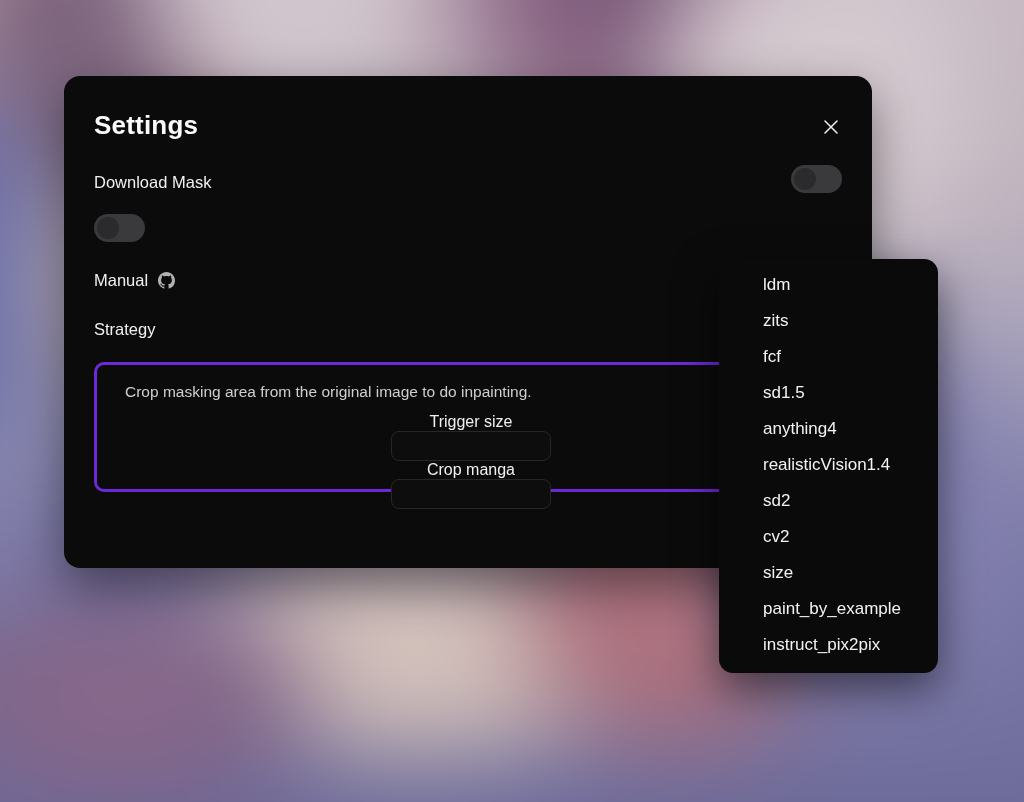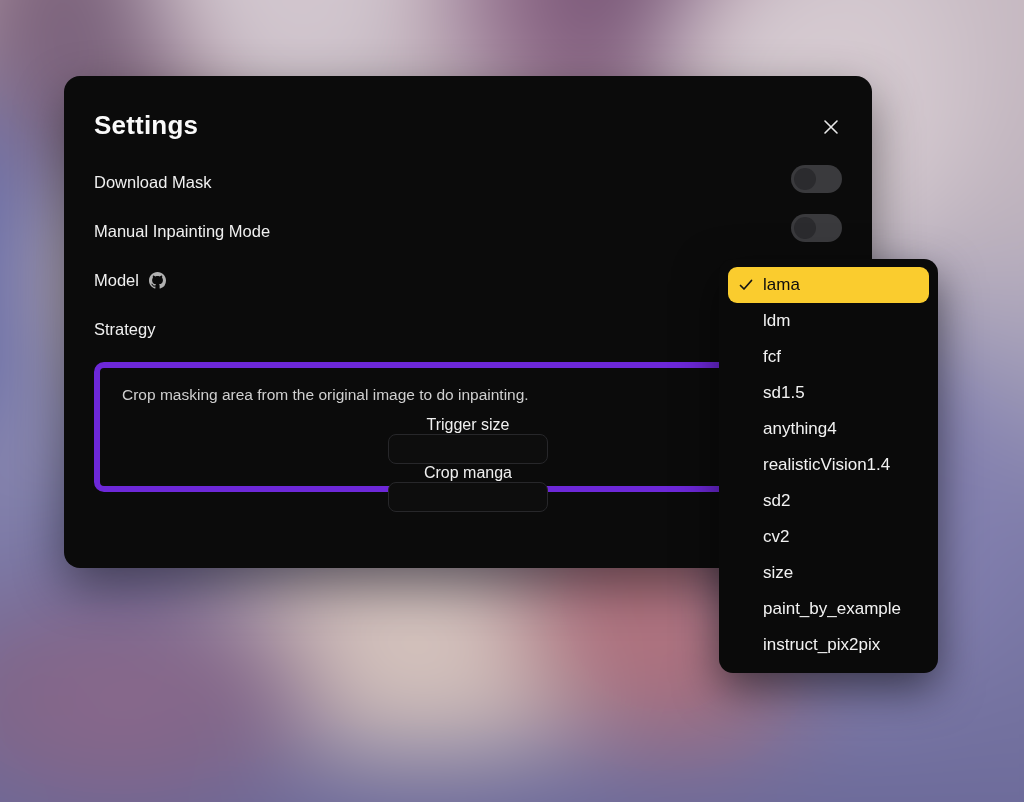--- a/index.html
+++ b/index.html
@@ -146,23 +146,23 @@
     width: 22px;
     height: 22px;
     border-radius: 50%;
     background: #2b2b2e;
   }
 
   
   .crop-card {
     position: relative;
     margin-top: 12px;
-    border: 6px solid #6d28d9;
+    border: 3px solid #6d28d9;
     border-radius: 10px;
-    padding: 18px 22px 14px 22px;
+    padding: 18px 22px 14px 28px;
     height: 130px;
   }
   .crop-desc {
     font-size: 15.5px;
     color: #cfcfcf;
     margin-bottom: 12px;
   }
   .crop-row {
     display: flex;
     align-items: center;
@@ -259,29 +259,28 @@
     <div class="modal-body">
 
       <div class="setting-row">
         <span class="setting-label">Download Mask</span>
         <div class="toggle">
           <div class="knob"></div>
         </div>
       </div>
 
       <div class="setting-row">
-        <span class="setting-label">Manual Inpainting Mode</span>
         <div class="toggle">
           <div class="knob"></div>
         </div>
       </div>
 
       <div class="setting-row">
         <span class="setting-label">
-          <span>Model</span>
+          <span>Manual</span>
           <span class="gh-icon">
             <svg width="17" height="17" viewBox="0 0 16 16" fill="#cfcfcf">
               <path d="M8 0C3.58 0 0 3.58 0 8c0 3.54 2.29 6.53 5.47 7.59.4.07.55-.17.55-.38 0-.19-.01-.82-.01-1.49-2.01.37-2.53-.49-2.69-.94-.09-.23-.48-.94-.82-1.13-.28-.15-.68-.52-.01-.53.63-.01 1.08.58 1.23.82.72 1.21 1.87.87 2.33.66.07-.52.28-.87.51-1.07-1.78-.2-3.64-.89-3.64-3.95 0-.87.31-1.59.82-2.15-.08-.2-.36-1.02.08-2.12 0 0 .67-.21 2.2.82.64-.18 1.32-.27 2-.27s1.36.09 2 .27c1.53-1.04 2.2-.82 2.2-.82.44 1.1.16 1.92.08 2.12.51.56.82 1.27.82 2.15 0 3.07-1.87 3.75-3.65 3.95.29.25.54.73.54 1.48 0 1.07-.01 1.93-.01 2.2 0 .21.15.46.55.38A8.01 8.01 0 0 0 16 8c0-4.42-3.58-8-8-8z"></path>
             </svg>
           </span>
         </span>
       </div>
 
       <div class="setting-row">
         <span class="setting-label">Strategy</span>
@@ -298,30 +297,27 @@
         <div class="crop-row">
           <span class="crop-label">Crop manga</span>
           <input class="num-input" type="text" value="" style="">
         </div>
       </div>
 
     </div>
   </div>
 
   <div class="dropdown" id="model-dropdown">
-      <div class="dd-item selected">
-        <svg class="dd-check" viewBox="0 0 16 16">
-          <path d="M2.5 8.5 L6 12 L13.5 3.5" fill="none" stroke="#141414" stroke-width="1.7" stroke-linecap="round" stroke-linejoin="round"></path>
-        </svg>
-        <span>lama</span>
-      </div>
       <div class="dd-item">
         <span>ldm</span>
       </div>
       <div class="dd-item">
+        <span>zits</span>
+      </div>
+      <div class="dd-item">
         <span>fcf</span>
       </div>
       <div class="dd-item">
         <span>sd1.5</span>
       </div>
       <div class="dd-item">
         <span>anything4</span>
       </div>
       <div class="dd-item">
         <span>realisticVision1.4</span>

